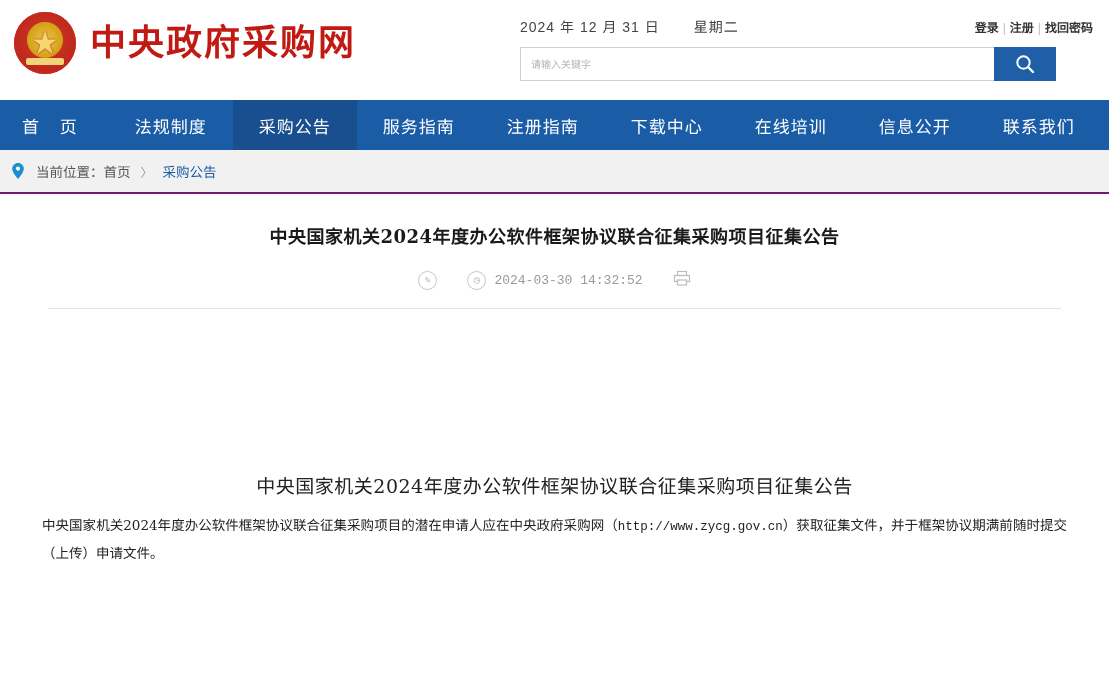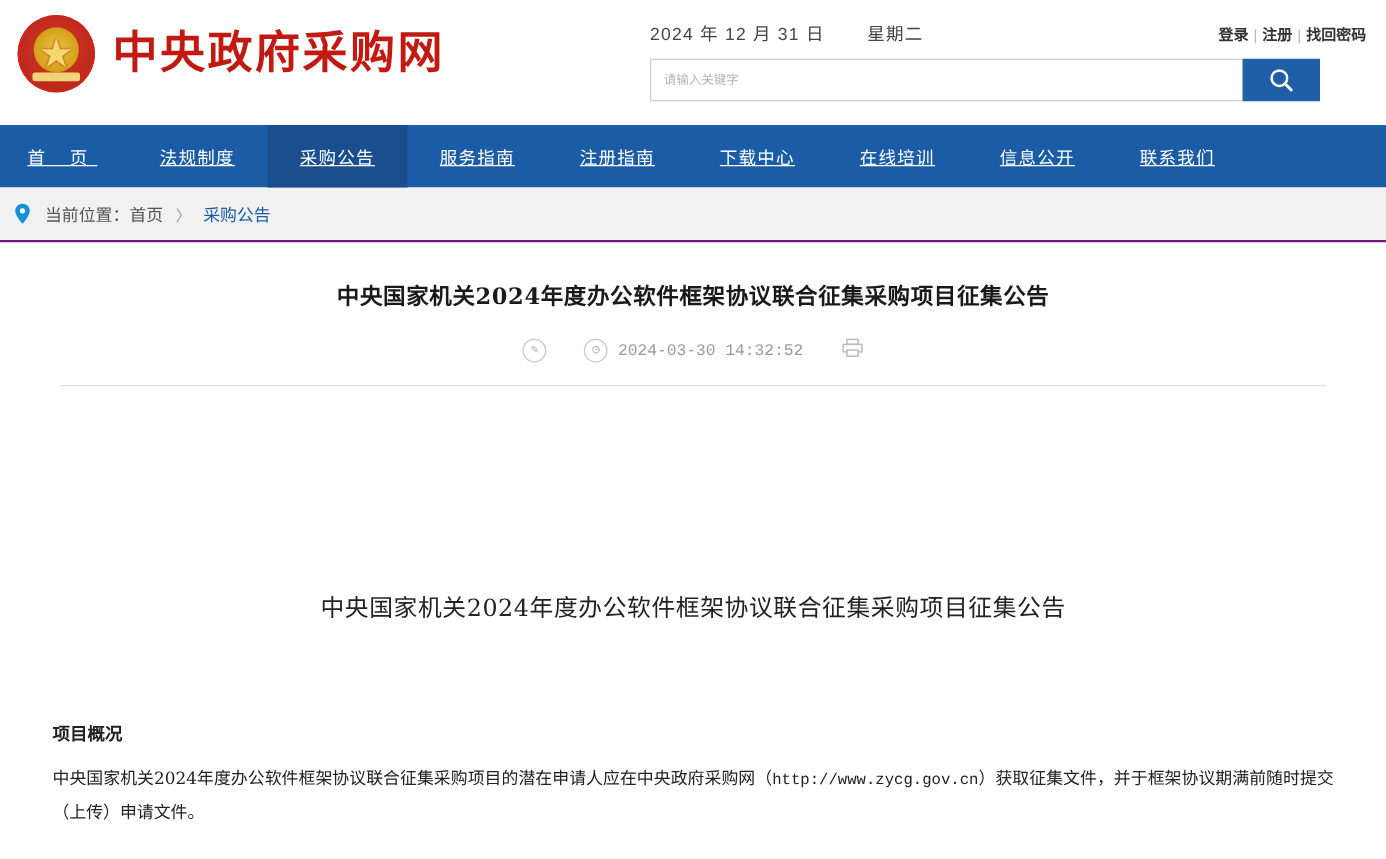--- a/index.html
+++ b/index.html
@@ -151,25 +151,24 @@
     background: #1a5ca6;
     display: flex;
     align-items: stretch;
     color: #fff;
   }
   .nav-item {
     display: flex;
     align-items: center;
     justify-content: center;
     padding: 0 26px;
-    font-size: 14px;
+    font-size: 17px;
     letter-spacing: 1px;
     cursor: pointer;
     white-space: nowrap;
-    text-decoration: underline;
   }
   .nav-item.home { letter-spacing: 8px; padding-left: 22px; padding-right: 24px;}
   .nav-item.active { background: #14graph; }
   .nav-item.active { background: #1a4f8f; }
 
   
   .breadcrumb-bar {
     height: 42px;
     background: #f1f1f1;
     display: flex;
@@ -360,18 +359,17 @@
           <rect x="4.5" y="10" width="9" height="5" fill="#ffffff" stroke="#bdbdbd" stroke-width="1.2"></rect>
         </svg>
       </span>
     </span>
   </div>
 
   <div class="meta-rule"></div>
 
   <div class="body-title">中央国家机关2024年度办公软件框架协议联合征集采购项目征集公告</div>
 
-  <div class="section-head">项目概况</div>
 
   <div class="para">
     <span>中央国家机关2024年度办公软件框架协议联合征集采购项目的潜在申请人应在中央政府采购网（</span><span class="mono">http://www.zycg.gov.cn</span><span>）获取征集文件，并于框架协议期满前随时提交（上传）申请文件。</span>
   </div>
 </div>
 
 </body></html>

